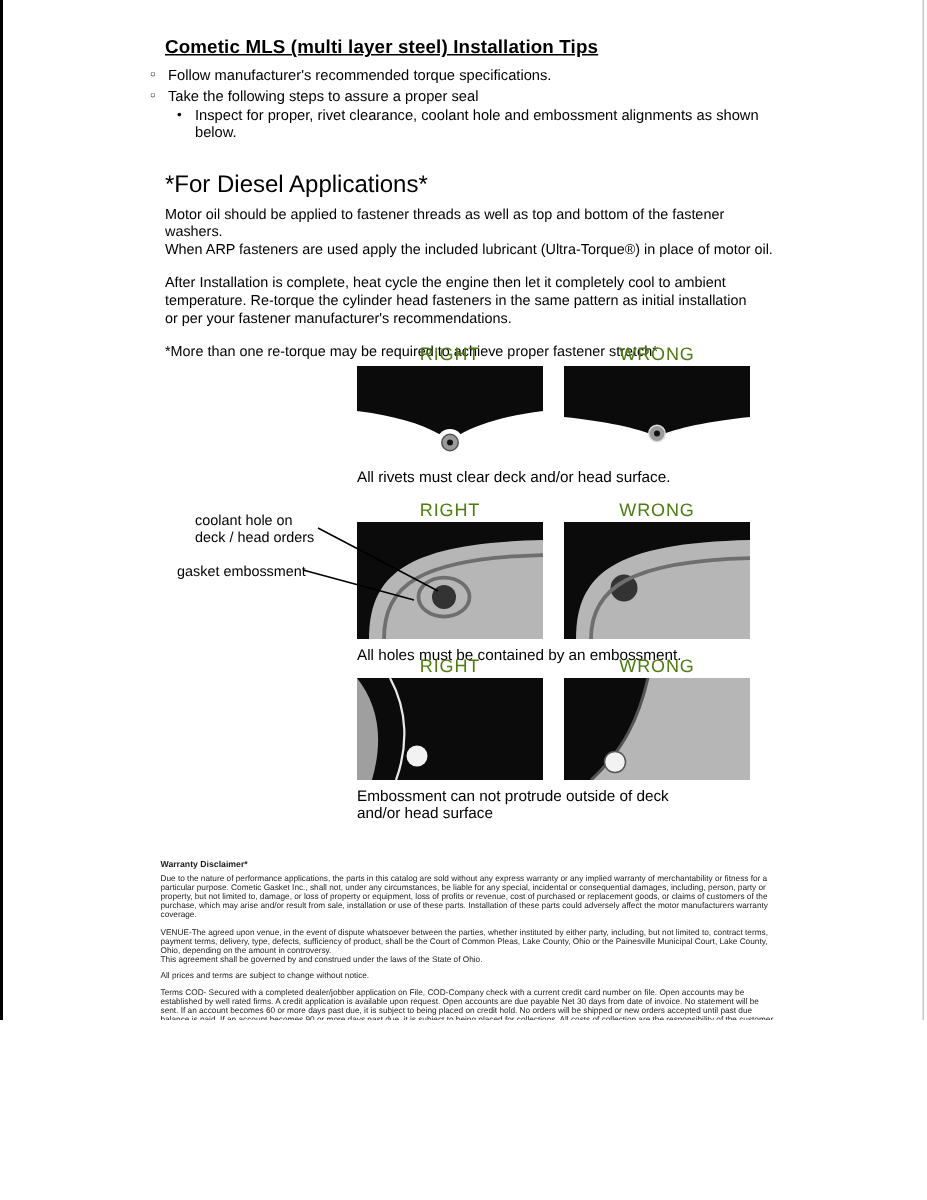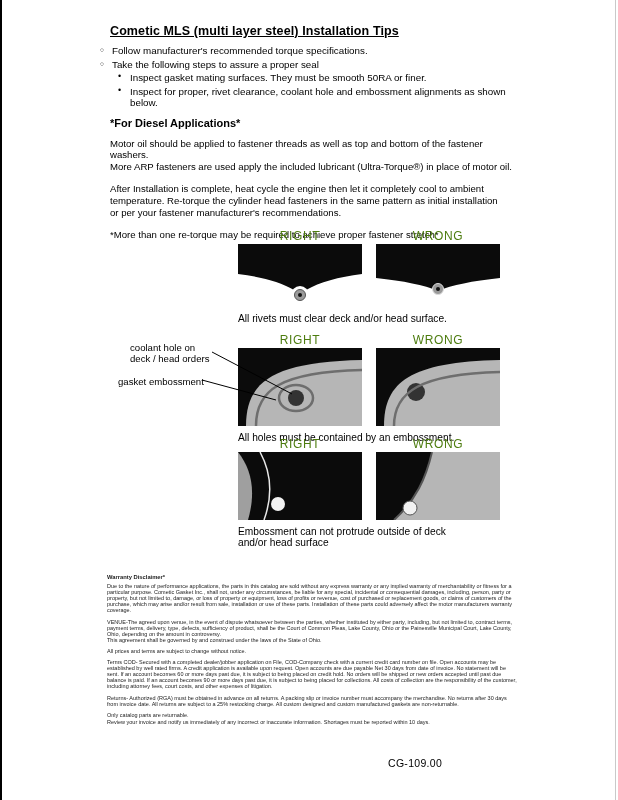--- a/index.html
+++ b/index.html
@@ -1,37 +1,37 @@
 <!DOCTYPE html>
 <html><head>
 <meta charset="utf-8">
 <style>
   html,body { margin:0; padding:0; background:#ffffff; }
   .page {
-    position:relative; width:618px; height:800px; background:#ffffff;
+    position:relative; width:618px; height:680px; background:#ffffff;
     font-family:"Liberation Sans","DejaVu Sans",sans-serif; color:#000;
     overflow:hidden;
   }
   .edge-left  { position:absolute; left:0; top:0; width:2px; height:800px; background:#000; }
   .edge-right { position:absolute; right:2px; top:0; width:1px; height:800px; background:#c9c9c9; }
 
   .title {
     position:absolute; left:110px; top:24px;
     font-size:12.5px; font-weight:bold; text-decoration:underline;
     letter-spacing:0.1px;
   }
 
   .tips { position:absolute; left:100px; top:45px; width:430px; font-size:9.8px; }
   .tips .b1 { position:relative; padding-left:12px; margin-bottom:2.6px; }
   .tips .b1::before { content:"○"; position:absolute; left:0; top:1px; font-size:6.5px; }
   .tips .b2 { position:relative; padding-left:12px; margin-left:18px; margin-bottom:2.6px; }
   .tips .b2::before { content:"•"; position:absolute; left:0; top:-1px; font-size:9px; }
 
   .diesel { position:absolute; left:110px; top:118px; width:408px; font-size:9.6px; line-height:11.6px; }
-  .diesel .head { font-size:11px; font-weight:bold; margin-bottom:8px; }
+  .diesel .head { font-size:16px; font-weight:normal; margin-bottom:8px; }
   .diesel p { margin:0 0 11px 0; }
   .preline { white-space:pre-line; }
 
   .dg { position:absolute; left:238px; width:262px; }
   .dg-labels { display:flex; gap:14px; }
   .dg-labels .cell { width:124px; text-align:center; font-size:12px; letter-spacing:0.6px; color:#4d7c0f; }
   .dg-panels { display:flex; gap:14px; }
   .dg-panels .panel { width:124px; }
   .dg-panels svg { display:block; }
   .dg-caption { font-size:10.2px; margin-top:3px; }
@@ -50,28 +50,27 @@
 
 <div class="page">
   <div class="edge-left"></div>
   <div class="edge-right"></div>
 
   <div class="title">Cometic MLS (multi layer steel) Installation Tips</div>
 
   <div class="tips">
     <div class="b1"><span>Follow manufacturer's recommended torque specifications.</span></div>
     <div class="b1"><span>Take the following steps to assure a proper seal</span></div>
-    <div class="b2"><span>Inspect gasket mating surfaces.  They must be smooth 50RA or finer.</span></div>
     <div class="b2"><span>Inspect for proper, rivet clearance, coolant hole and embossment alignments as shown below.</span></div>
   </div>
 
   <div class="diesel">
     <div class="head">*For Diesel Applications*</div>
     <p class="preline">Motor oil should be applied to fastener threads as well as top and bottom of the fastener washers.
-More ARP fasteners are used apply the included lubricant (Ultra-Torque®) in place of motor oil.</p>
+When ARP fasteners are used apply the included lubricant (Ultra-Torque®) in place of motor oil.</p>
     <p class="preline">After Installation is complete, heat cycle the engine then let it completely cool to ambient
 temperature. Re-torque the cylinder head fasteners in the same pattern as initial installation
 or per your fastener manufacturer's recommendations.</p>
     <p>*More than one re-torque may be required to achieve proper fastener stretch*</p>
   </div>
 
   <div class="dg" style="top:229px;">
     <div class="dg-labels">
       <div class="cell">RIGHT</div>
       <div class="cell">WRONG</div>

